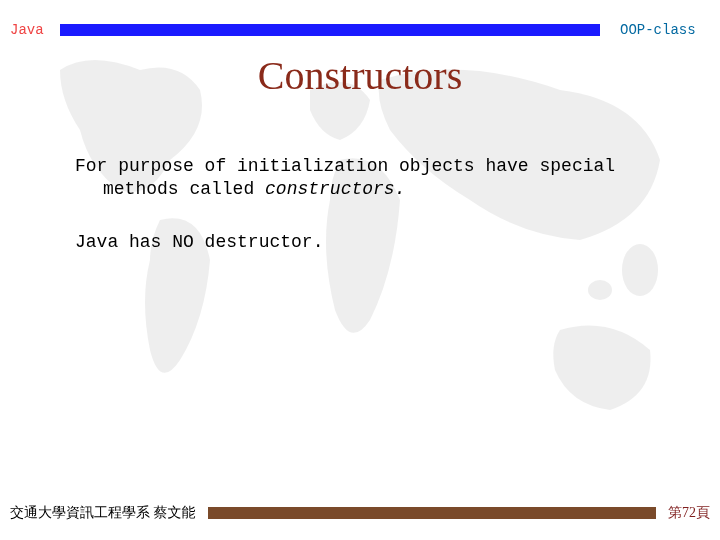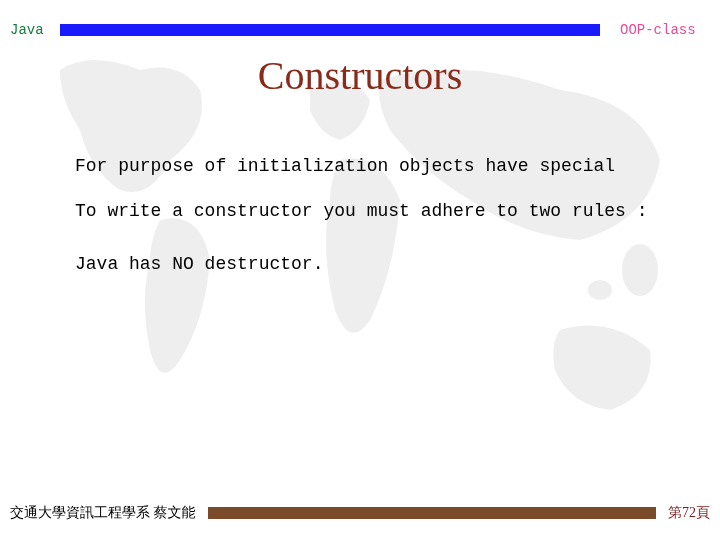--- a/index.html
+++ b/index.html
@@ -22,33 +22,33 @@
     top: 22px;
     left: 0;
     right: 0;
     display: flex;
     align-items: center;
     padding: 0 10px;
   }
   .header-left {
     font-family: "Courier New", monospace;
     font-size: 14px;
-    color: #15803d;
+    color: #ef4444;
     width: 50px;
   }
   .header-bar {
     flex: 1;
     height: 12px;
     background: #1a1aff;
     margin-right: 20px;
   }
   .header-right {
     font-family: "Courier New", monospace;
     font-size: 14px;
-    color: #ec4899;
+    color: #0369a1;
     width: 90px;
   }
   .title {
     position: absolute;
     top: 52px;
     left: 0;
     right: 0;
     text-align: center;
     font-size: 40px;
     color: #8a2a1a;
@@ -119,23 +119,25 @@
   <div class="header-bar"></div>
   <div class="header-right">OOP-class</div>
 </div>
 
 <div class="title">Constructors</div>
 
 <div class="content">
 
   <div class="para">
     <span>For purpose of initialization objects have special</span><br>
+    <span class="indent-cont">
+      <span>methods called </span><span class="italic">constructors.</span>
+    </span>
   </div>
 
-  <div class="para">To write a constructor you must adhere to two rules :</div>
 
 
 
   <div class="para" style="margin-top:29px">Java has NO destructor.</div>
 
 </div>
 
 <div class="footer">
   <div class="footer-left">交通大學資訊工程學系 蔡文能</div>
   <div class="footer-bar"></div>

